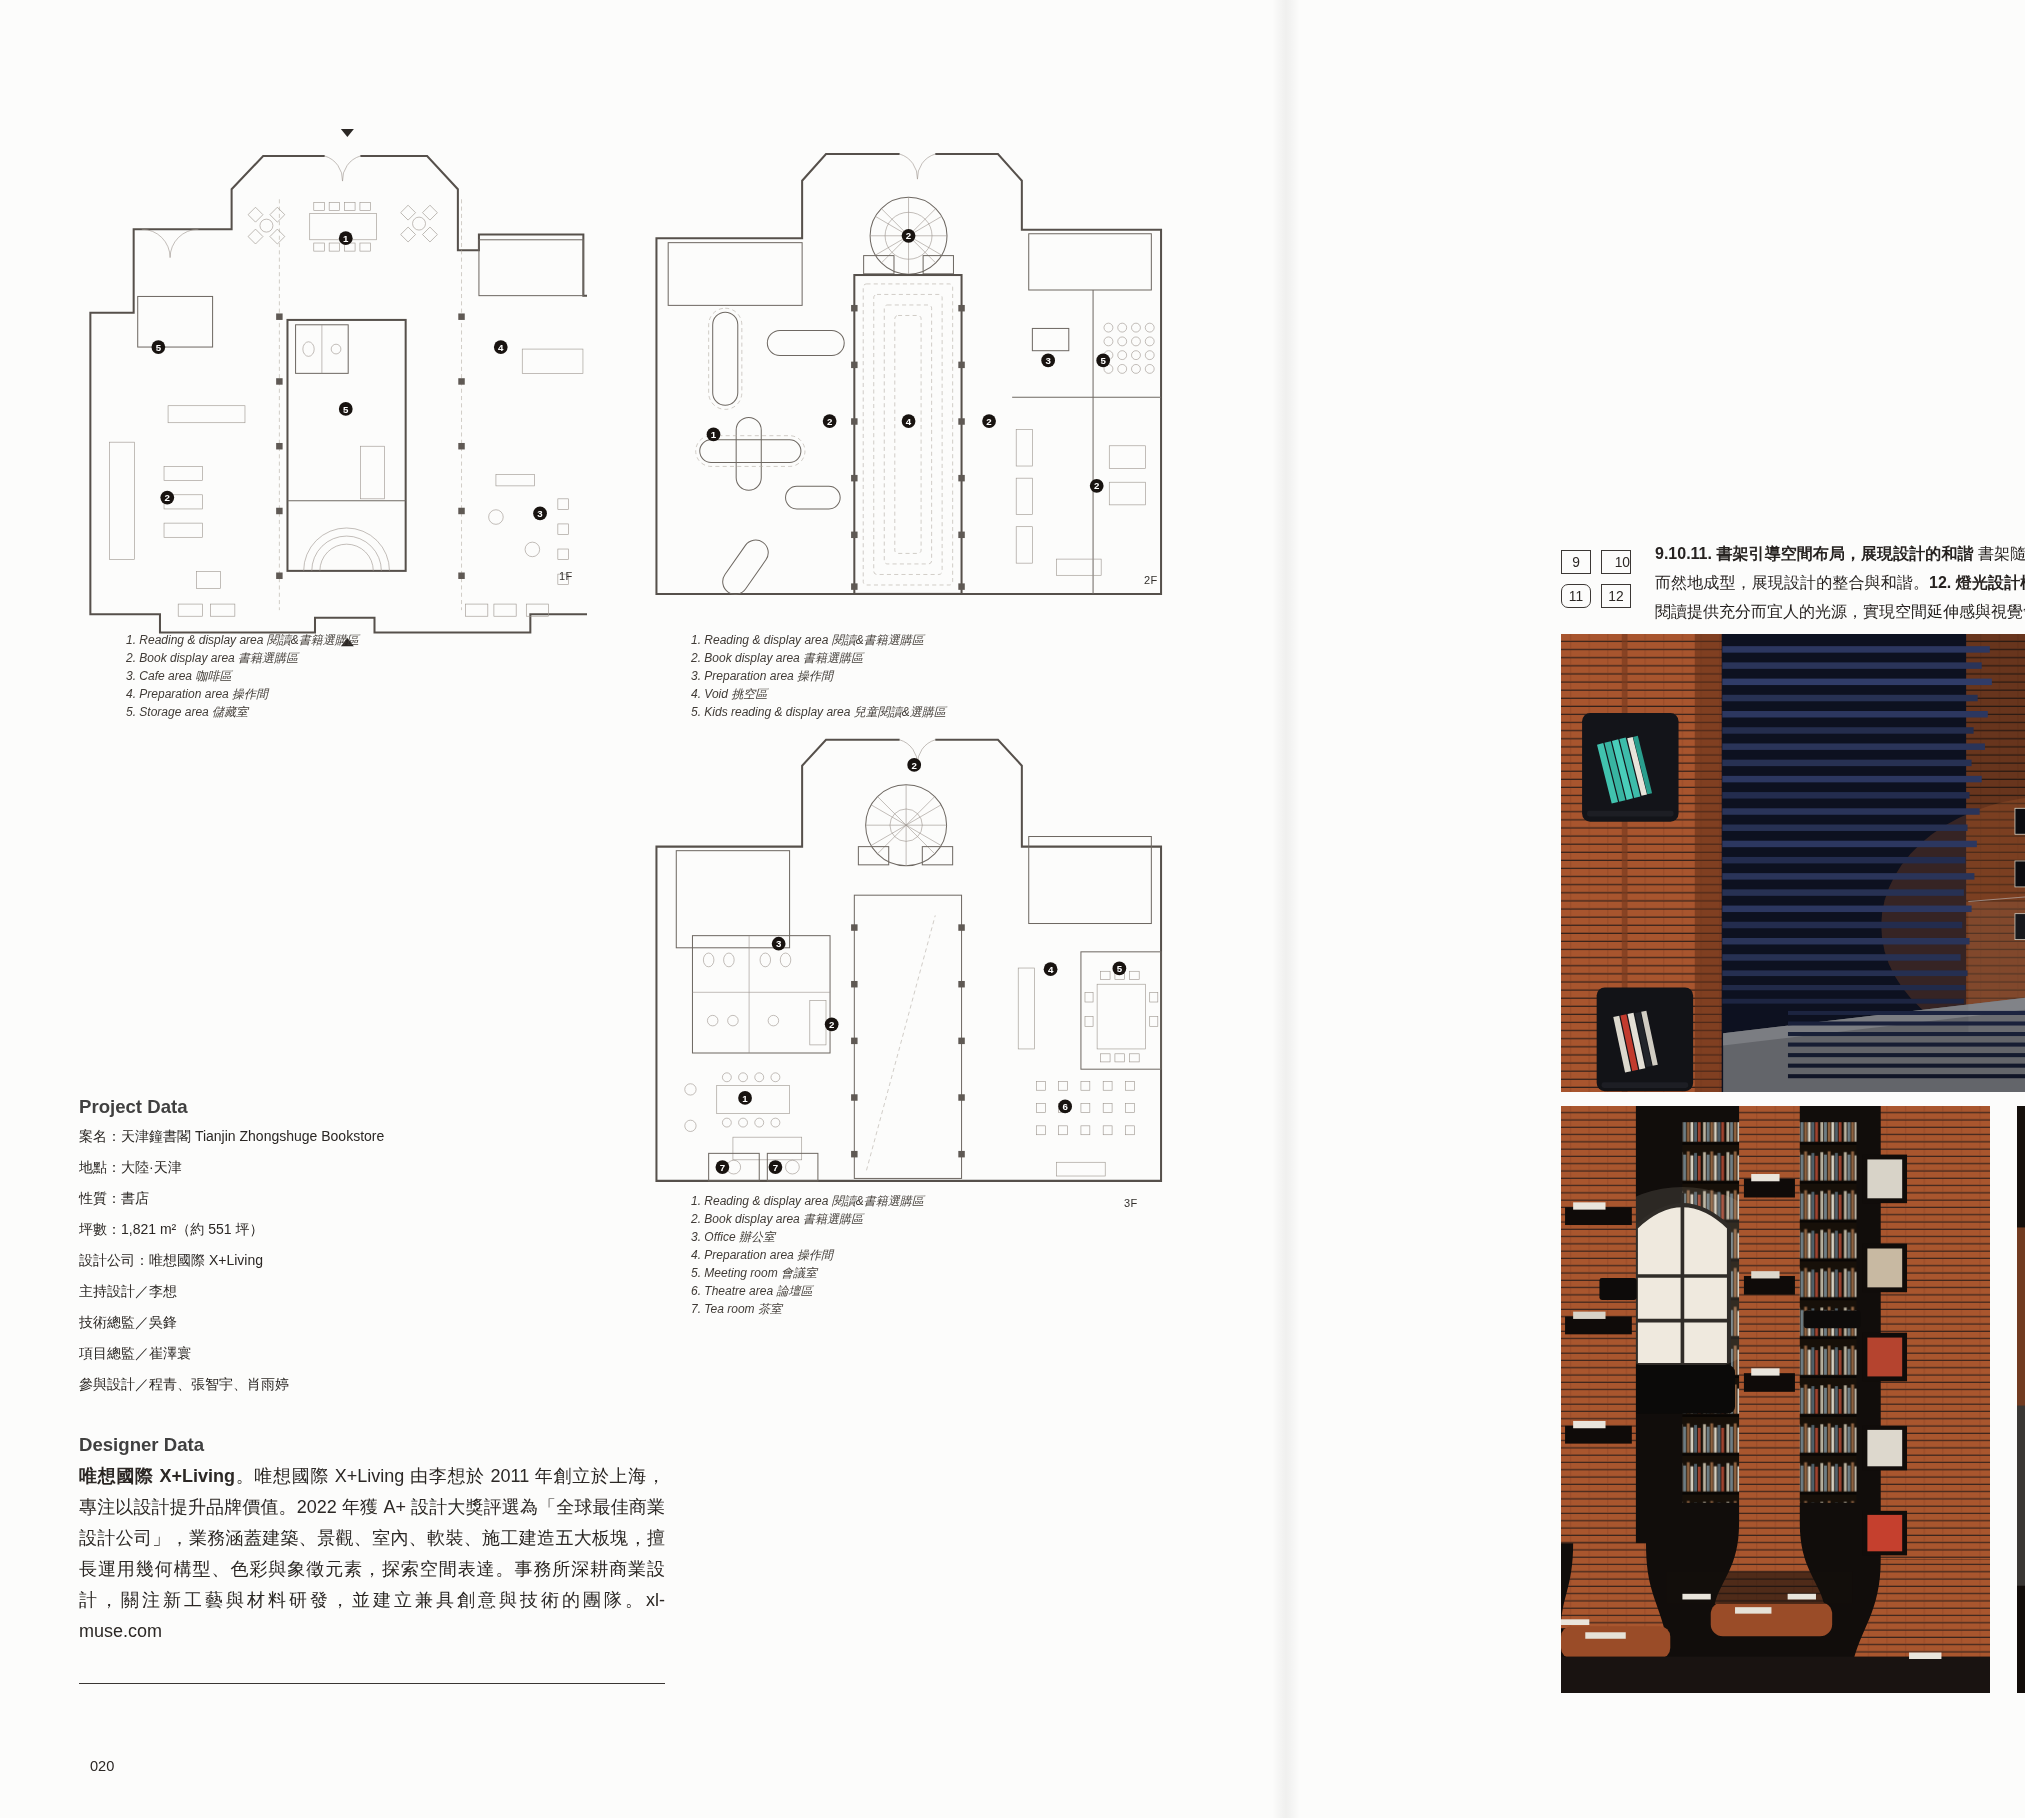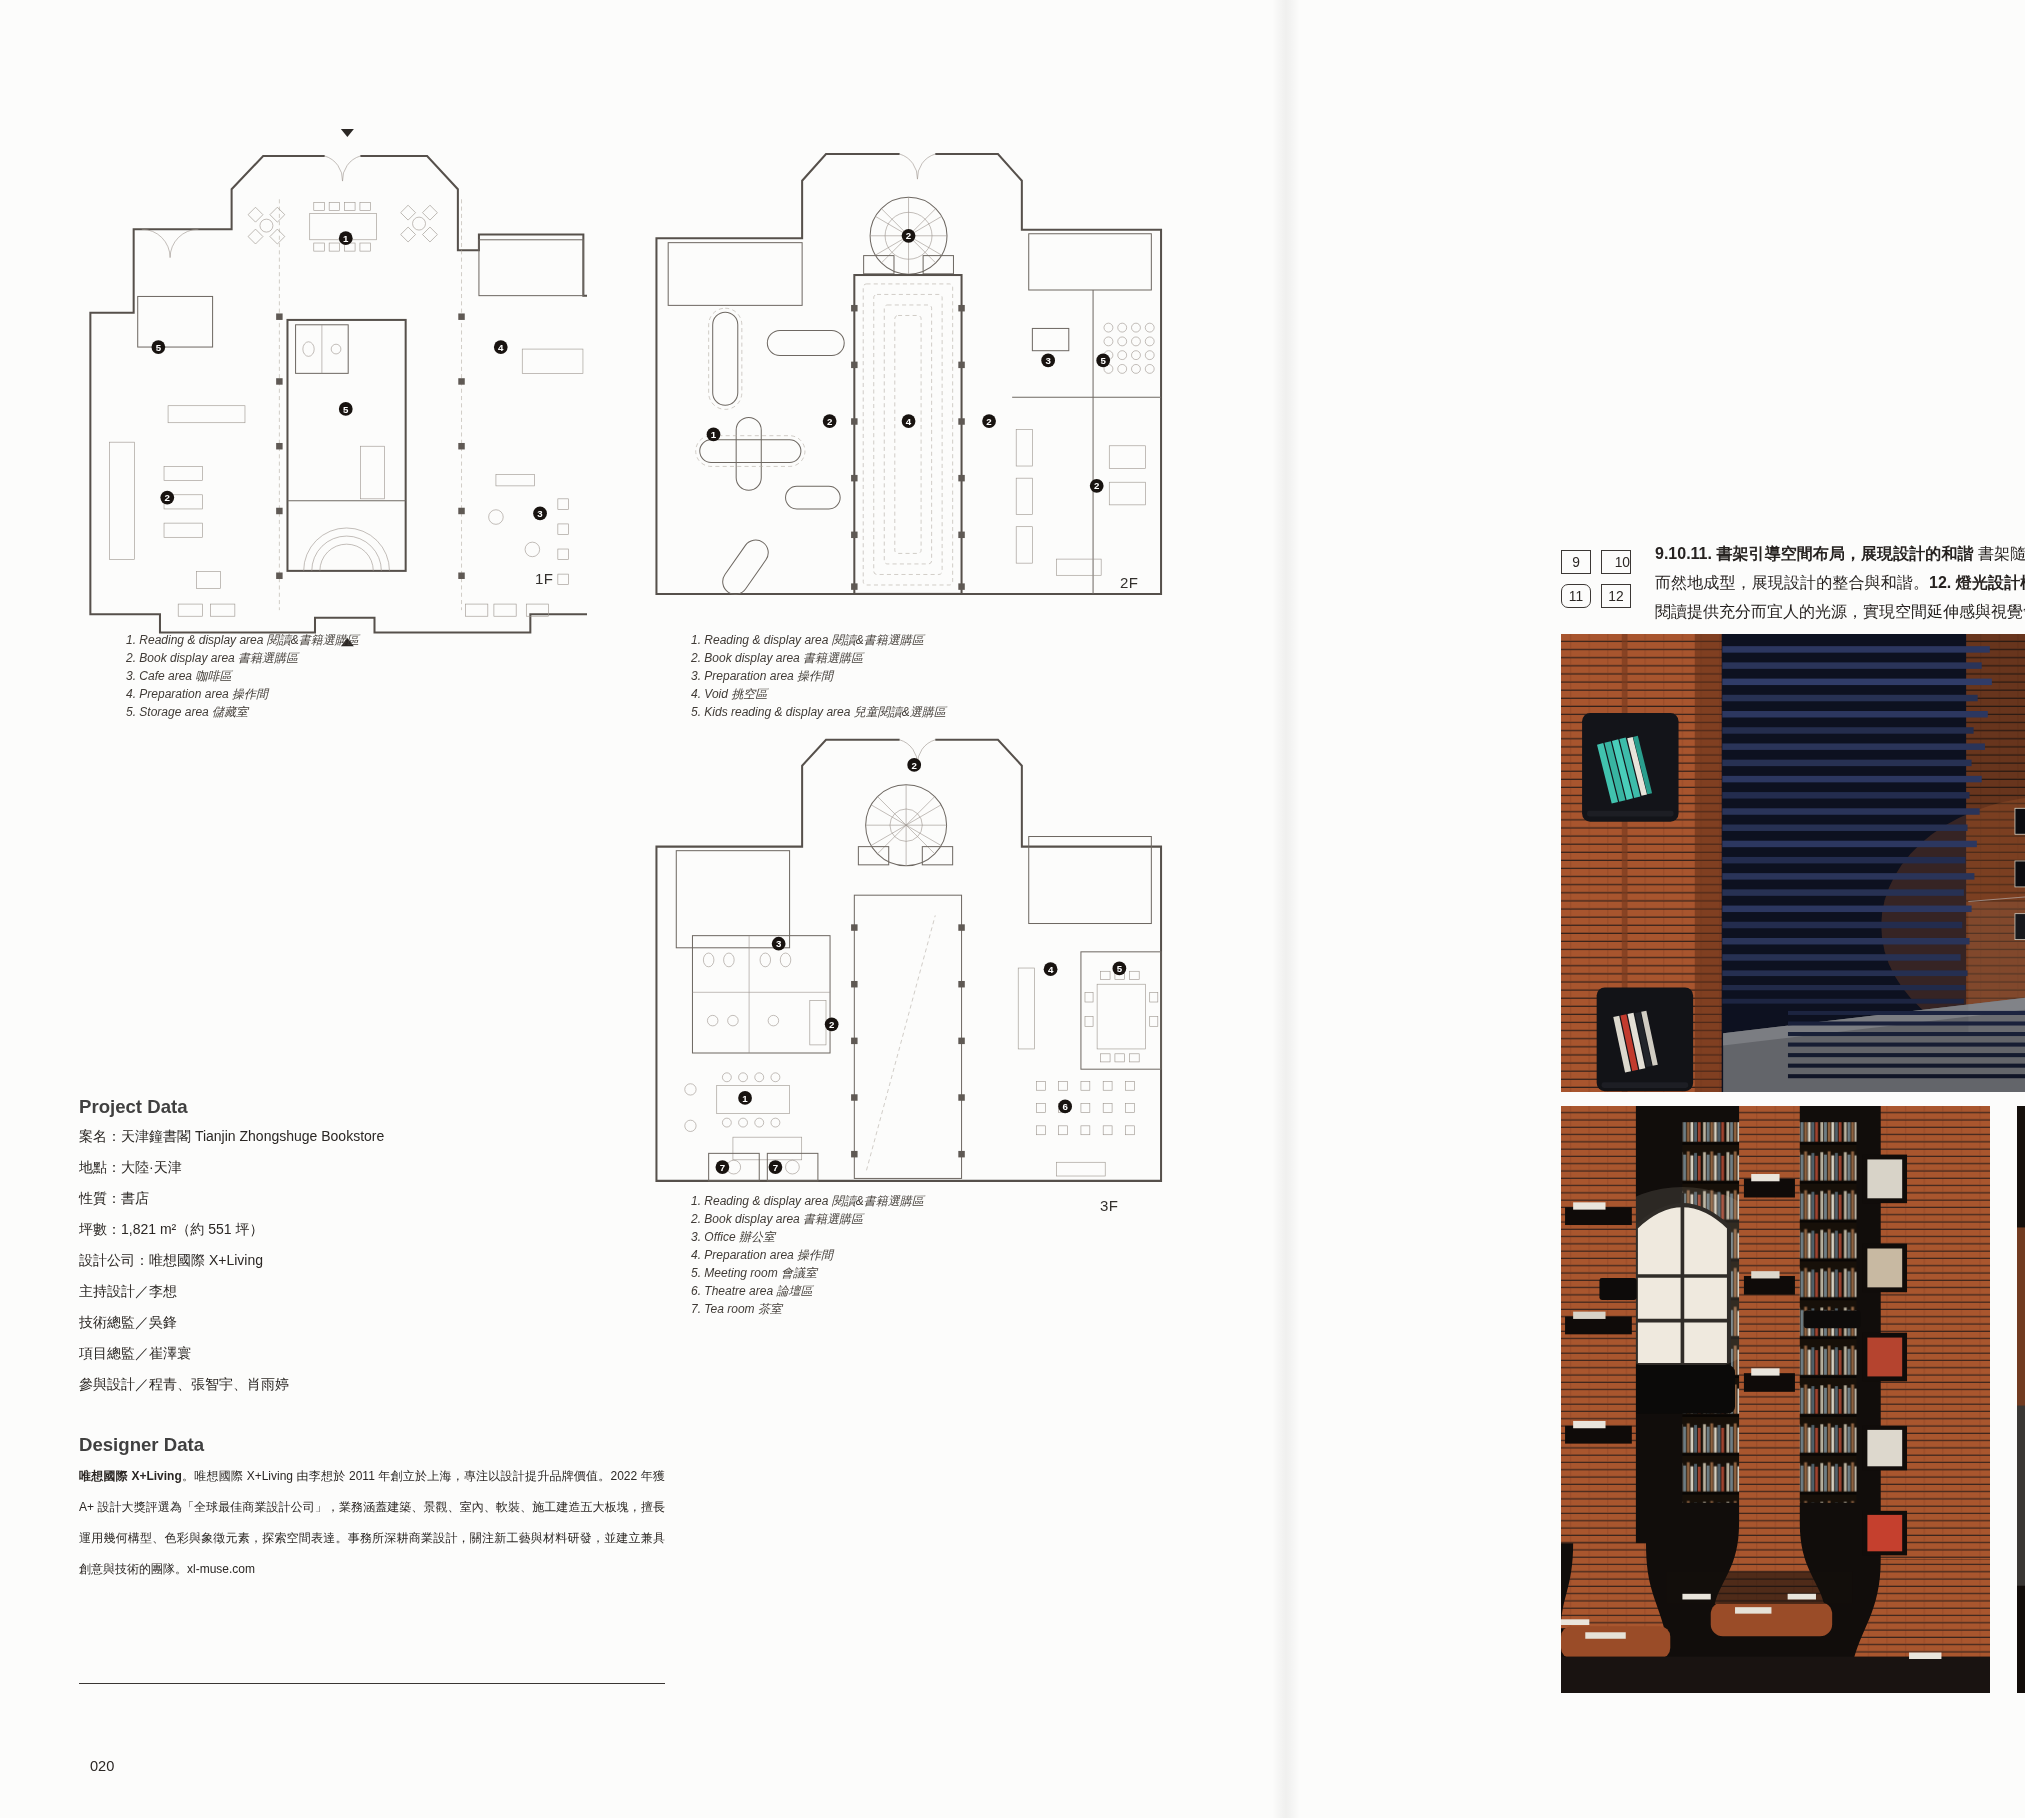--- a/index.html
+++ b/index.html
@@ -3,35 +3,35 @@
 <meta charset="utf-8">
 <style>
   html,body{margin:0;padding:0;}
   body{
     width:2572px;height:1819px;position:relative;overflow:hidden;
     background:#fcfcfb;color:#262220;
     font-family:"Liberation Sans","DejaVu Sans",sans-serif;
   }
   .abs{position:absolute;}
   
-  .plan-label{font-size:15px;color:#33302d;letter-spacing:0.4px;}
+  .plan-label{font-size:11px;color:#33302d;letter-spacing:0.4px;margin-left:24px;}
   .legend{font-size:12px;line-height:18px;color:#403b36;white-space:nowrap;font-style:italic;}
   .legend div{height:18px;}
   svg .w{fill:none;stroke:#56504b;stroke-width:5;}
   svg .w2{fill:none;stroke:#6e6862;stroke-width:2.5;}
   svg .tl{fill:none;stroke:#9b948d;stroke-width:1.5;}
   svg .dsh{fill:none;stroke:#b5aea6;stroke-width:1.5;stroke-dasharray:10 8;}
   svg .col{fill:#5f5954;stroke:none;}
   svg .mk circle{fill:#181310;}
   svg .mk text{fill:#ffffff;font-size:24px;font-weight:bold;text-anchor:middle;
     font-family:"Liberation Sans","DejaVu Sans",sans-serif;}
   
   .h-data{font-size:18.6px;font-weight:700;color:#404040;}
   .proj-rows div{font-size:14px;height:31px;color:#2b2724;}
-  .designer-body{font-size:12px;line-height:31px;text-align:justify;color:#2b2724;}
+  .designer-body{font-size:18px;line-height:31px;text-align:justify;color:#2b2724;}
   .designer-body b{font-weight:700;}
   .rule{height:1.2px;background:#3a3633;}
   .pagenum{font-size:14.6px;color:#2b2724;}
   
   .figbox{width:30px;height:24px;border:1.2px solid #3c3835;box-sizing:border-box;
     font-size:13.8px;color:#2b2724;display:flex;align-items:center;justify-content:center;}
   .caption{font-size:16px;line-height:29px;text-align:justify;color:#262220;}
   .caption b{font-weight:700;}
   .credit{font-size:13.8px;color:#2b2724;text-align:right;}
   .photo{position:absolute;overflow:hidden;background:#17120e;}

